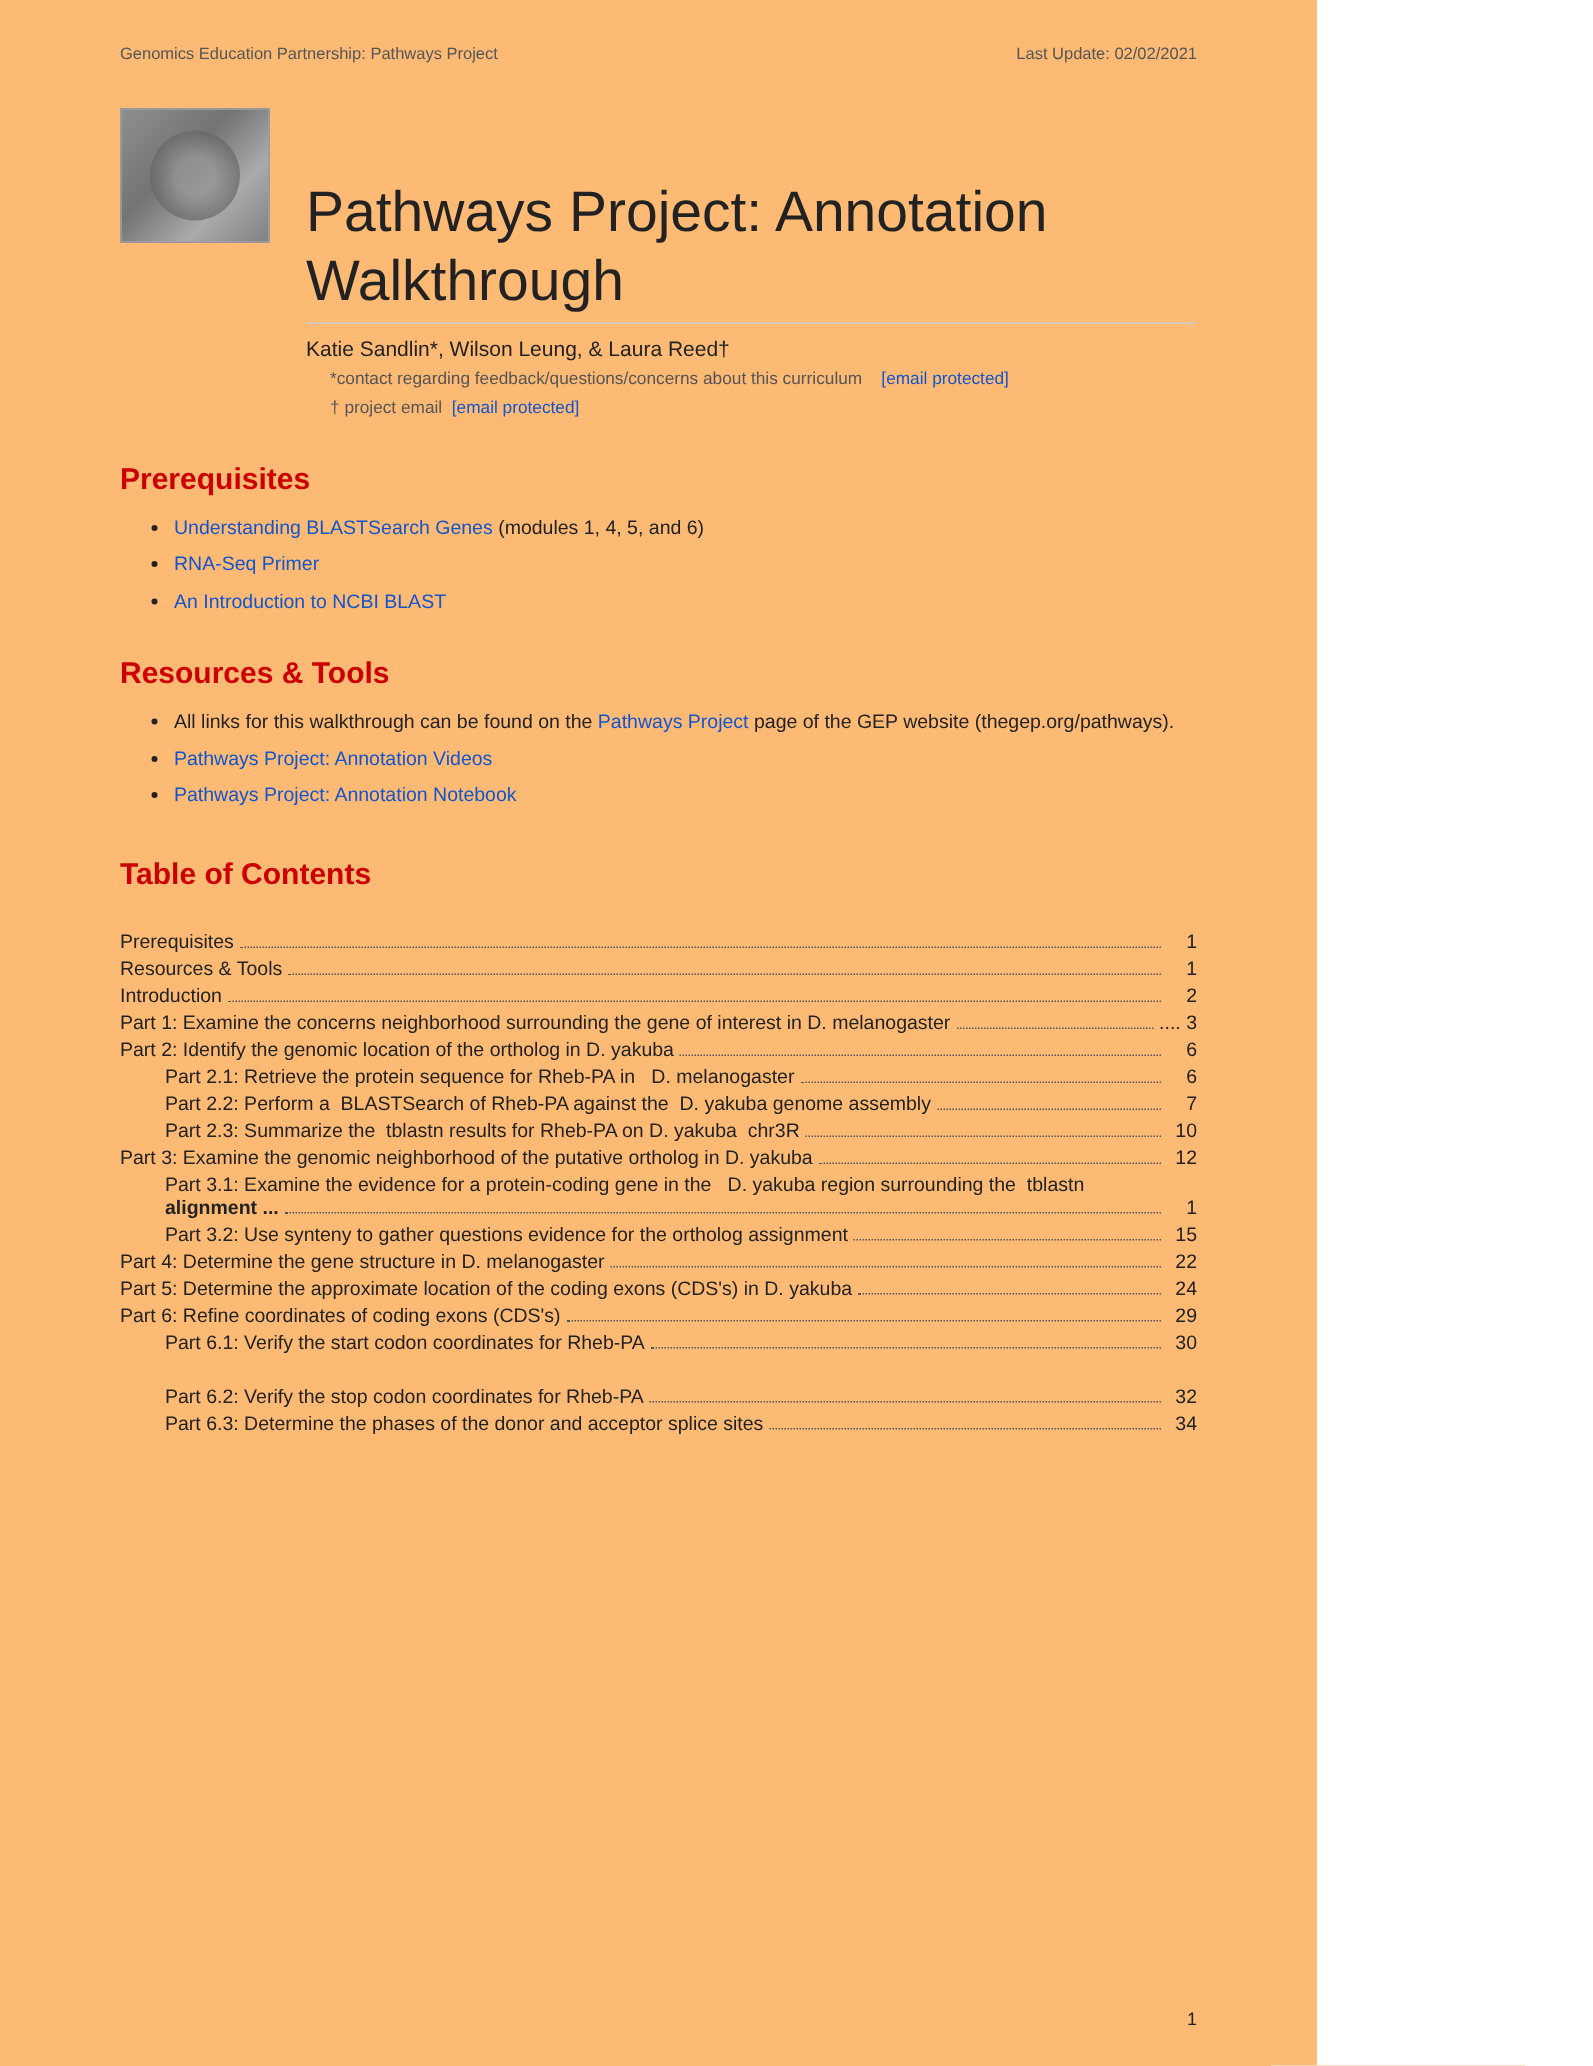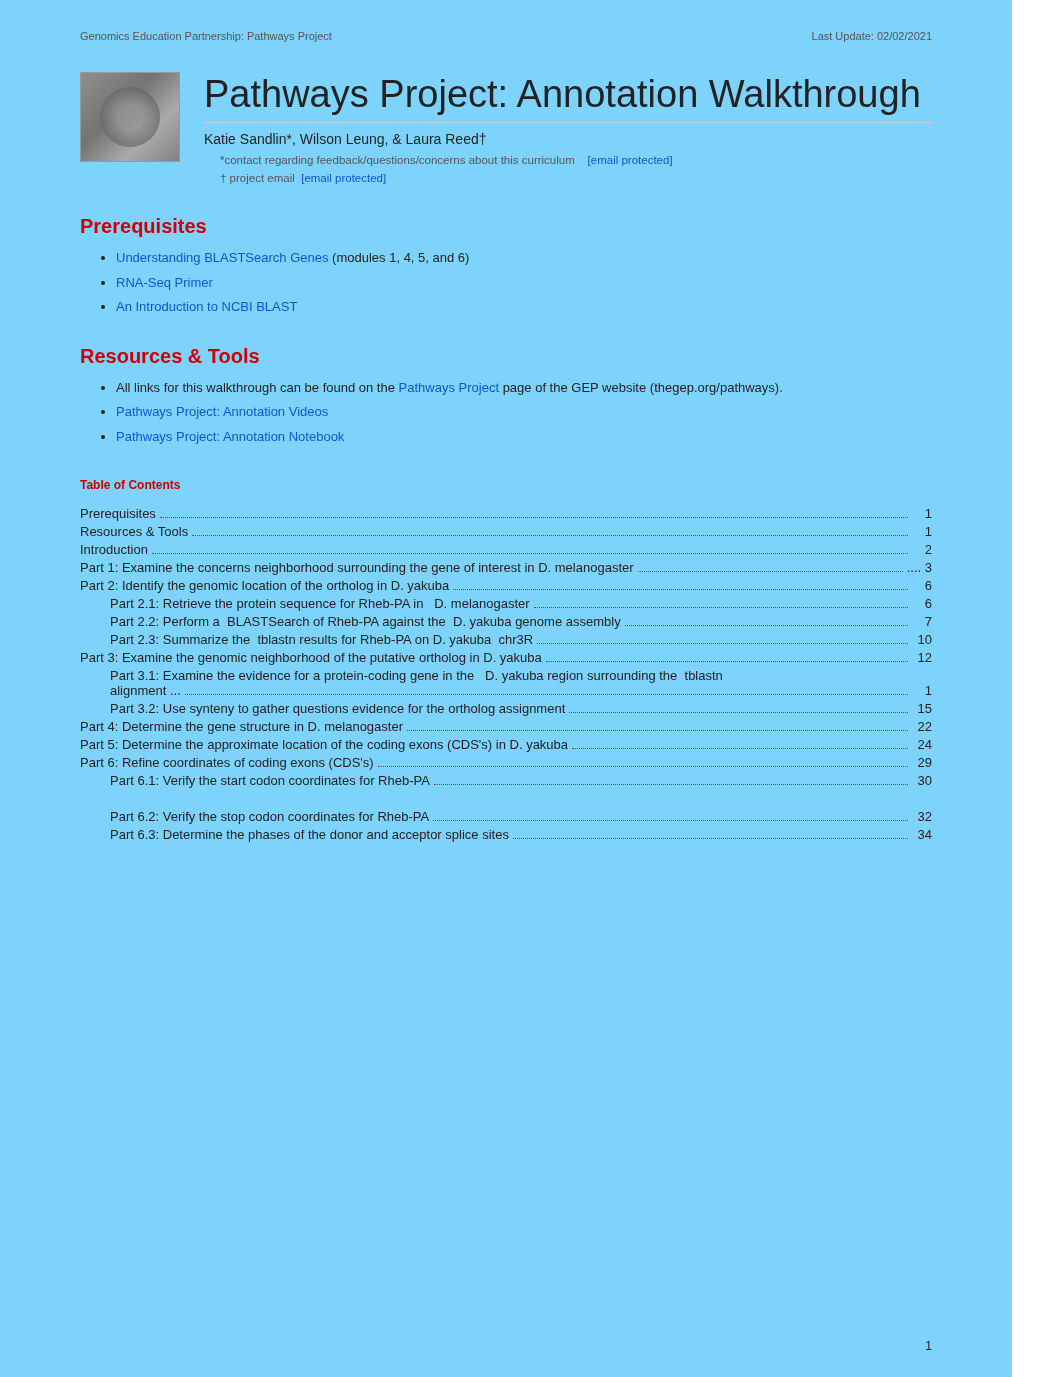--- a/index.html
+++ b/index.html
@@ -4,24 +4,24 @@
   <style>
     * { box-sizing: border-box; margin: 0; padding: 0; }
     body {
       font-family: Arial, sans-serif;
       font-size: 13px;
       color: #222;
       background: #fff;
       padding: 0;
     }
     .page {
-      width: 1012px;
+      width: 878px;
       min-height: 1377px;
       padding: 30px 80px 60px 80px;
-      background: #7dd3fc;
+      background: #fdba74;
       position: relative;
     }
     .header-bar {
       display: flex;
       justify-content: space-between;
       font-size: 11px;
       color: #555;
       border-bottom: none;
       margin-bottom: 30px;
     }
@@ -61,20 +61,21 @@
       flex: 1;
     }
     .main-title {
       font-size: 38px;
       font-weight: normal;
       color: #222;
       border-bottom: 1px solid #ccc;
       margin-bottom: 8px;
       padding-bottom: 4px;
       line-height: 1.2;
+      margin-top: 48px;
     }
     .authors {
       font-size: 14px;
       color: #222;
       margin-bottom: 4px;
     }
     .contact-info {
       font-size: 11.5px;
       color: #555;
       margin-left: 16px;
@@ -98,24 +99,24 @@
     }
     .bullet-list li {
       margin-bottom: 5px;
       font-size: 13px;
       line-height: 1.5;
     }
     .toc-section {
       margin-top: 32px;
     }
     .toc-heading {
-      font-size: 12px;
+      font-size: 20px;
       font-weight: bold;
       color: #cc0000;
-      margin-bottom: 14px;
+      margin-bottom: 25px;
     }
     .page-number {
       position: absolute;
       bottom: 24px;
       right: 80px;
       font-size: 12px;
       color: #222;
     }
     .toc-entry {
       display: flex;
@@ -258,21 +259,21 @@
         <span class="toc-entry-label">Part 3: Examine the genomic neighborhood of the putative ortholog in D. yakuba</span>
         <span class="toc-entry-dots"></span>
         <span class="toc-entry-page">12</span>
       </div>
 
       <div style="margin-bottom:3px;">
         <div style="display:flex; align-items:flex-end; width:100%;">
           <span class="toc-entry-label" style="padding-left:30px;">Part 3.1: Examine the evidence for a protein-coding gene in the &nbsp; D. yakuba region surrounding the &nbsp;tblastn</span>
         </div>
         <div style="display:flex; align-items:flex-end; width:100%;">
-          <span class="toc-entry-label" style="padding-left:30px;">alignment ...</span>
+          <span class="toc-entry-label" style="padding-left:30px;font-weight:bold;">alignment ...</span>
           <span class="toc-entry-dots"></span>
           <span class="toc-entry-page">1</span>
         </div>
       </div>
 
       <div class="toc-entry indent1">
         <span class="toc-entry-label" style="padding-left:30px;">Part 3.2: Use synteny to gather questions evidence for the ortholog assignment</span>
         <span class="toc-entry-dots"></span>
         <span class="toc-entry-page">15</span>
       </div>

